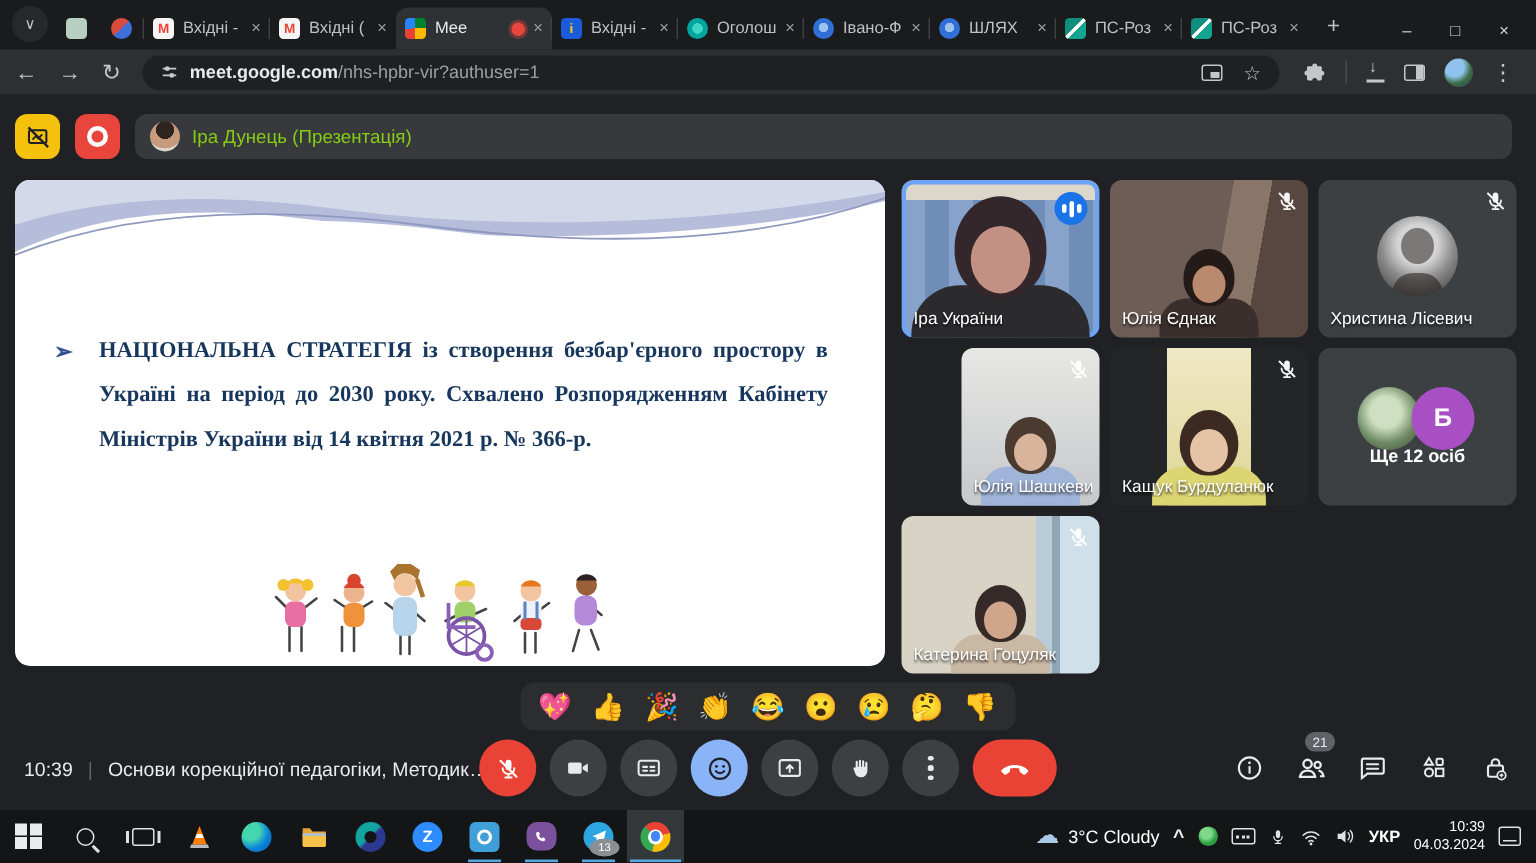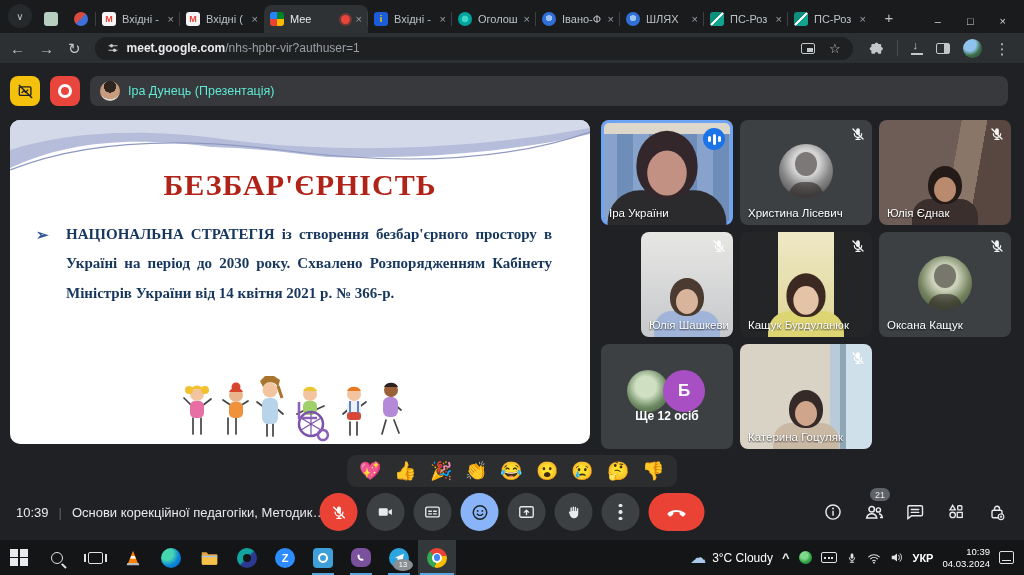--- a/index.html
+++ b/index.html
@@ -47,21 +47,21 @@
   .tb-avatar { width:19px; height:19px; border-radius:50%; background:radial-gradient(circle at 35% 30%, #8fc3ee 0 35%, #3c6e46 60%, #27425c); }
 
   
   .meet { position:absolute; top:63px; left:0; right:0; height:477px; background:#202124; }
   .mtop { position:absolute; top:13px; left:10px; right:16px; height:30px; display:flex; gap:10px; }
   .ybtn { width:30px; height:30px; border-radius:8px; background:#f4c20d; display:flex; align-items:center; justify-content:center; }
   .rbtn { width:30px; height:30px; border-radius:8px; background:#e8453c; display:flex; align-items:center; justify-content:center; }
   .ring { width:14px; height:14px; border-radius:50%; border:3.5px solid #fff; }
   .ppill { flex:1; height:30px; border-radius:8px; background:#37393c; display:flex; align-items:center; gap:8px; padding:0 10px; }
   .ppill .pav { width:20px; height:20px; border-radius:50%; background:radial-gradient(circle at 50% 28%, #2e2420 0 34%, #c89b7c 35% 70%, #dbd6ce 71%); }
-  .ppill .pname { color:#5eead4; font-size:12.5px; }
+  .ppill .pname { color:#84cc16; font-size:12.5px; }
 
   
   .slide { position:absolute; left:10px; top:57px; width:580px; height:324px; background:#fff; border-radius:10px; overflow:hidden; font-family:"Liberation Serif", serif; }
   .slide-title { position:absolute; top:48px; left:0; right:0; text-align:center; color:#b02318; font-size:30px; font-weight:bold; letter-spacing:1px; }
   .slide-body { position:absolute; top:100px; left:26px; right:38px; color:#17365d; font-size:15px; line-height:1.95; font-weight:bold; text-align:justify; padding-left:30px; }
   .bmark { position:absolute; left:0; top:1px; color:#2e5496; font-size:15px; }
 
   
   .grid { position:absolute; left:601px; top:57px; display:grid; grid-template-columns:repeat(3,132px); grid-auto-rows:105px; gap:7px; }
   .tile { position:relative; background:#3c4043; border-radius:8px; overflow:hidden; }
@@ -276,21 +276,20 @@
       </div>
     </div>
 
     <div class="slide">
       <svg width="580" height="64" viewBox="0 0 580 64" preserveAspectRatio="none" style="position:absolute;top:0;left:0">
         <path d="M0 0h580v14c-110 26-260 30-370 14C120 15 55 22 0 48z" fill="#b5bdda"></path>
         <path d="M0 0h580v8c-120 22-250 26-360 12C130 7 55 12 0 30z" fill="#d4d9ea"></path>
         <path d="M0 50c70-28 160-34 270-20 130 17 230 10 310-18" stroke="#8f99c0" stroke-width="1.2" fill="none"></path>
         <path d="M0 56c80-30 180-36 290-22 120 15 215 8 290-18v48H0z" fill="#ffffff"></path>
       </svg>
-      <div class="slide-title">БЕЗБАР'ЄРНІСТЬ</div>
       <div class="slide-body">
         <span class="bmark">➢</span>
         <span>НАЦІОНАЛЬНА СТРАТЕГІЯ із створення безбар'єрного простору в Україні на період до 2030 року. Схвалено Розпорядженням Кабінету Міністрів України від 14 квітня 2021 р. № 366-р.</span>
       </div>
       <svg width="250" height="84" viewBox="0 0 250 84" style="position:absolute;left:50%;bottom:2px;transform:translateX(-50%)">
         <g stroke="#444" stroke-width="1.7" stroke-linecap="round" fill="none">
           <path d="M17 48l-8-8M27 48l9-7M18 60v16M26 60v16M57 48l-9-6M65 48l8-5M53 60v16M61 60v16M90 50l-8-6M101 50l7 6M92 66v12M98 66v12M130 52l-8 4M140 52l9-4M175 50l-7 6M183 50l8-6M175 64v13M182 64v13M212 46l6-10M219 46l7 6M211 62l-4 14M219 62l5 13"></path>
         </g>
         <circle cx="22" cy="36" r="7" fill="#f2c4a0"></circle>
           <circle cx="14" cy="32" r="4" fill="#f2c12e"></circle>
@@ -330,47 +329,47 @@
             </div>
             <div class="p-torso"></div>
           </div>
         <div class="audio-ind">
             <i></i>
             <i></i>
             <i></i>
           </div>
         <div class="nm">Іра України</div>
       </div>
-      <div class="tile">
-        <div class="av a-khry"></div>
-        <span class="mic"><svg width="16" height="16" viewBox="0 0 24 24">
-              <g stroke="#fff" stroke-width="1.8" fill="none" stroke-linecap="round">
-                <rect x="9.2" y="3.5" width="5.6" height="10" rx="2.8" fill="#fff" stroke="none"></rect>
-                <path d="M6.5 11.5a5.5 5.5 0 0 0 11 0M12 17v3.2M9 20.2h6"></path>
-                <path d="M4.5 4.5l15 15" stroke-width="2"></path>
-              </g>
-            </svg></span>
-        <div class="nm">Христина Лісевич</div>
-      </div>
       <div class="tile v-yednak">
         <div class="person" style="--hair:#241a18;--skin:#b98a6e;--shirt:#3a2f2c">
             <div class="p-head">
               <div class="p-face"></div>
             </div>
             <div class="p-torso"></div>
           </div>
         <span class="mic"><svg width="16" height="16" viewBox="0 0 24 24">
               <g stroke="#fff" stroke-width="1.8" fill="none" stroke-linecap="round">
                 <rect x="9.2" y="3.5" width="5.6" height="10" rx="2.8" fill="#fff" stroke="none"></rect>
                 <path d="M6.5 11.5a5.5 5.5 0 0 0 11 0M12 17v3.2M9 20.2h6"></path>
                 <path d="M4.5 4.5l15 15" stroke-width="2"></path>
               </g>
             </svg></span>
         <div class="nm">Юлія Єднак</div>
       </div>
+      <div class="tile">
+        <div class="av a-khry"></div>
+        <span class="mic"><svg width="16" height="16" viewBox="0 0 24 24">
+              <g stroke="#fff" stroke-width="1.8" fill="none" stroke-linecap="round">
+                <rect x="9.2" y="3.5" width="5.6" height="10" rx="2.8" fill="#fff" stroke="none"></rect>
+                <path d="M6.5 11.5a5.5 5.5 0 0 0 11 0M12 17v3.2M9 20.2h6"></path>
+                <path d="M4.5 4.5l15 15" stroke-width="2"></path>
+              </g>
+            </svg></span>
+        <div class="nm">Христина Лісевич</div>
+      </div>
       <div class="tile v-shash">
         <div class="person" style="--hair:#4a3a30;--skin:#d9b49c;--shirt:#9fb4d8">
             <div class="p-head">
               <div class="p-face"></div>
             </div>
             <div class="p-torso"></div>
           </div>
         <span class="mic"><svg width="16" height="16" viewBox="0 0 24 24">
               <g stroke="#fff" stroke-width="1.8" fill="none" stroke-linecap="round">
                 <rect x="9.2" y="3.5" width="5.6" height="10" rx="2.8" fill="#fff" stroke="none"></rect>
@@ -388,31 +387,20 @@
             <div class="p-torso"></div>
           </div>
         <span class="mic"><svg width="16" height="16" viewBox="0 0 24 24">
               <g stroke="#fff" stroke-width="1.8" fill="none" stroke-linecap="round">
                 <rect x="9.2" y="3.5" width="5.6" height="10" rx="2.8" fill="#fff" stroke="none"></rect>
                 <path d="M6.5 11.5a5.5 5.5 0 0 0 11 0M12 17v3.2M9 20.2h6"></path>
                 <path d="M4.5 4.5l15 15" stroke-width="2"></path>
               </g>
             </svg></span>
         <div class="nm">Кащук Бурдуланюк</div>
-      </div>
-      <div class="tile">
-        <div class="av a-kash"></div>
-        <span class="mic"><svg width="16" height="16" viewBox="0 0 24 24">
-              <g stroke="#fff" stroke-width="1.8" fill="none" stroke-linecap="round">
-                <rect x="9.2" y="3.5" width="5.6" height="10" rx="2.8" fill="#fff" stroke="none"></rect>
-                <path d="M6.5 11.5a5.5 5.5 0 0 0 11 0M12 17v3.2M9 20.2h6"></path>
-                <path d="M4.5 4.5l15 15" stroke-width="2"></path>
-              </g>
-            </svg></span>
-        <div class="nm">Оксана Кащук</div>
       </div>
       <div class="tile">
         <div class="ovav ov1"></div>
         <div class="ovav ov2">
             <span>Б</span>
           </div>
         <div class="nm-center">Ще 12 осіб</div>
       </div>
       <div class="tile v-hots">
         <div class="person" style="--hair:#352a28;--skin:#cfa58c;--shirt:#c9b8a4">

